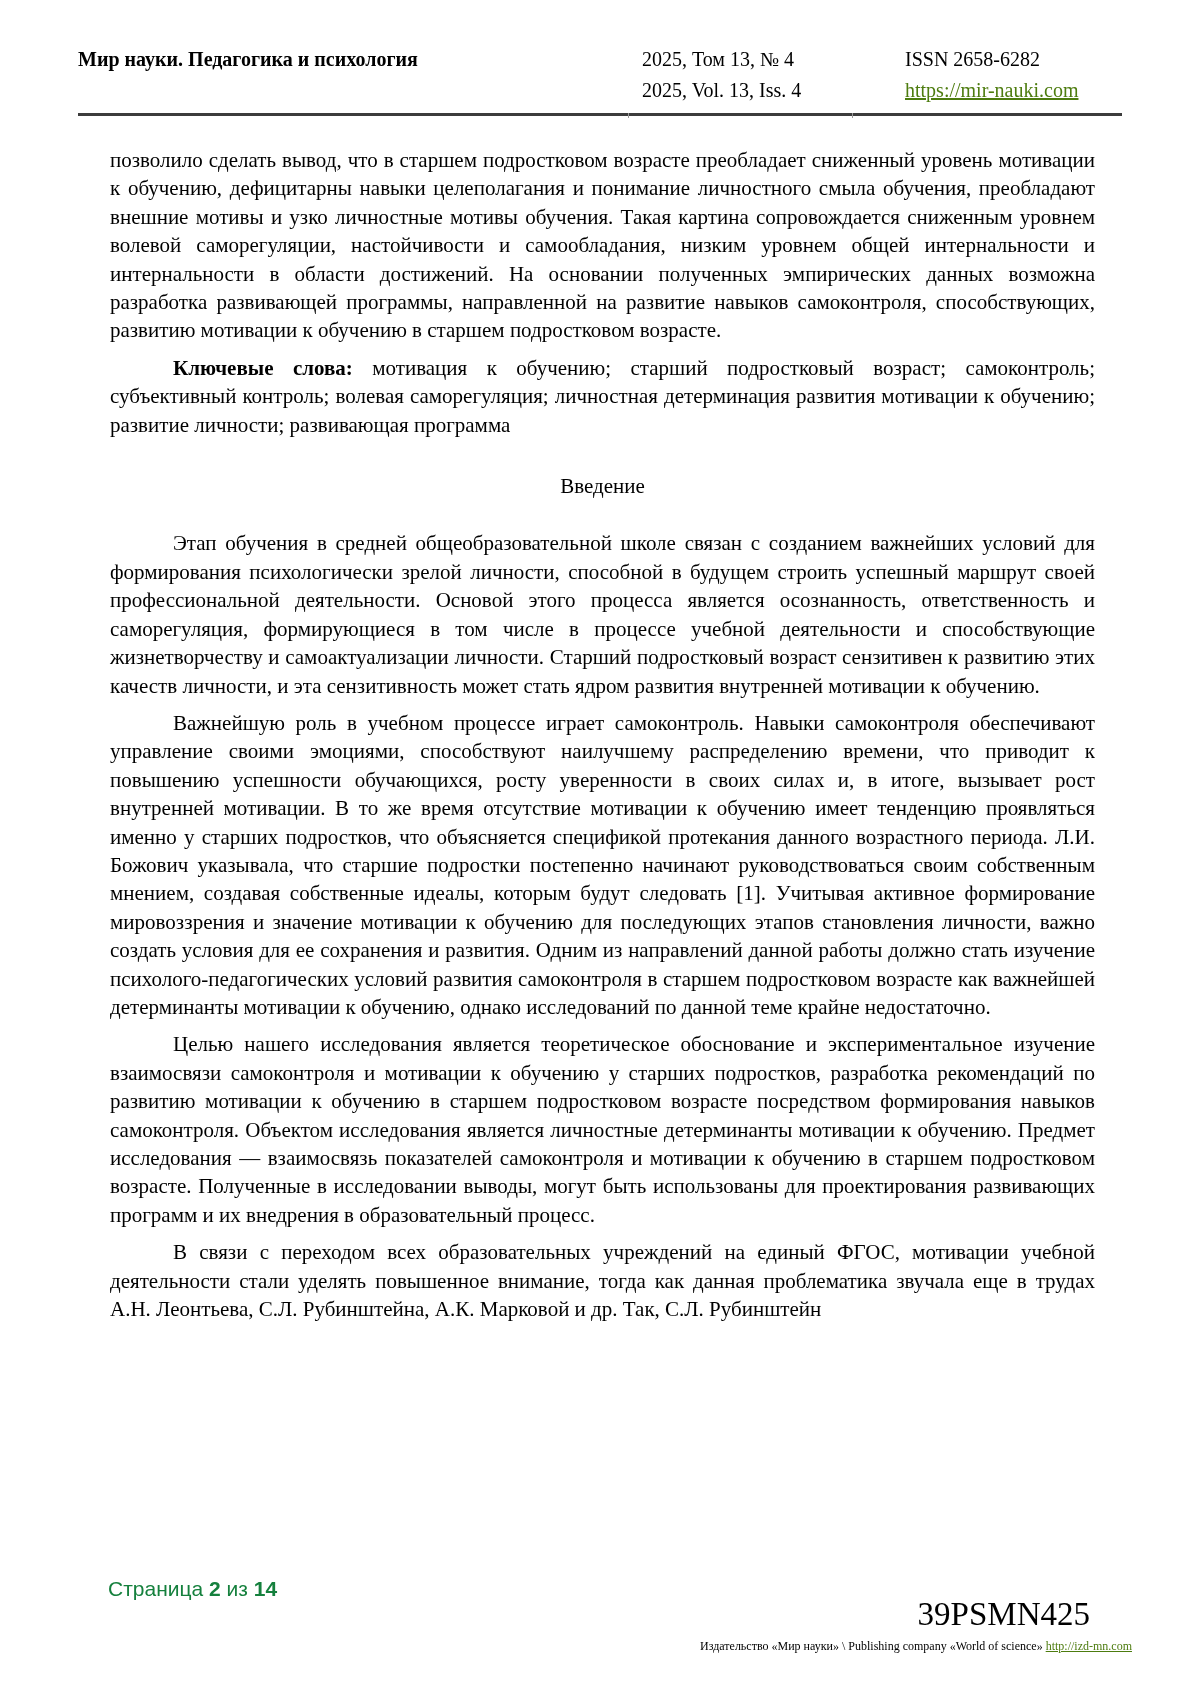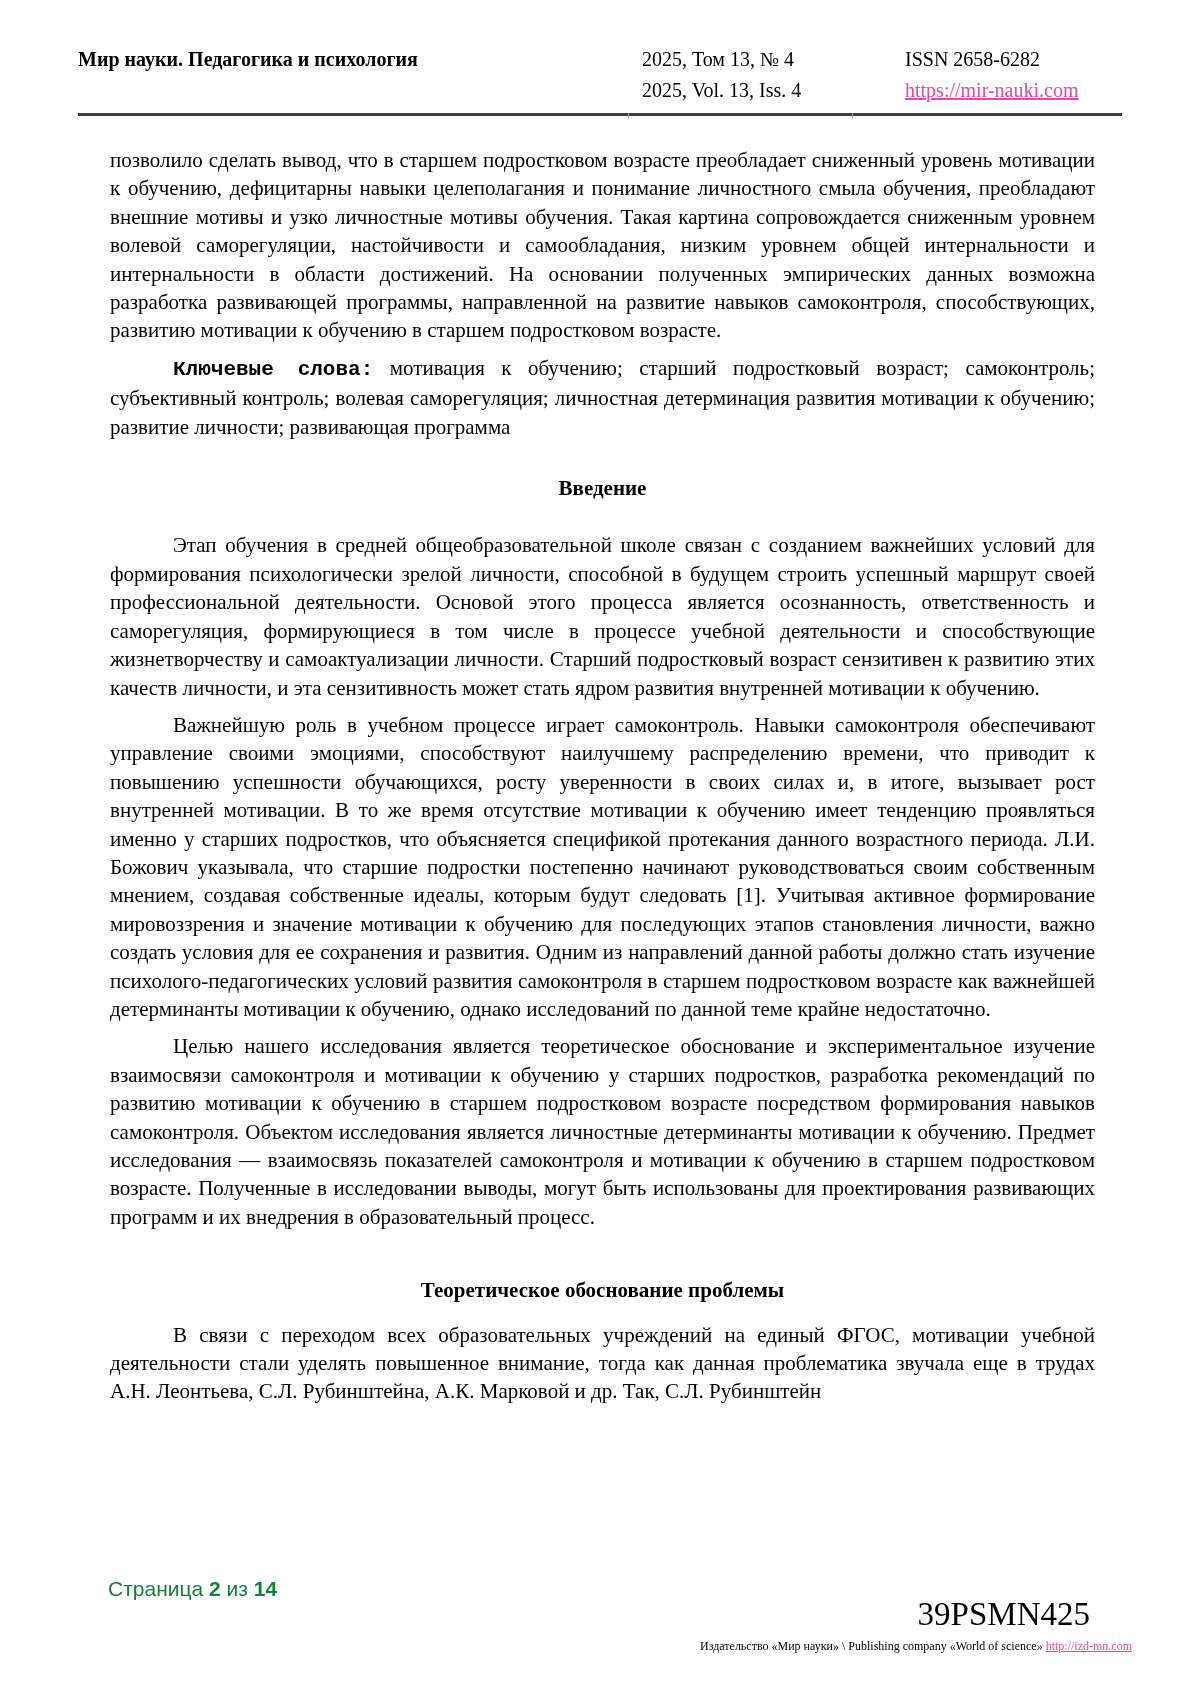--- a/index.html
+++ b/index.html
@@ -19,40 +19,40 @@
     border-bottom:3px solid #3c3c3c;
     padding-bottom:7px;
   }
   .h-col{font-size:20px;line-height:31px;white-space:nowrap;}
   .h-col1{width:550px;font-weight:bold;}
   .h-col2{width:224px;padding-left:14px;box-sizing:border-box;}
   .h-col3{width:270px;padding-left:53px;box-sizing:border-box;}
   .tick{position:absolute;top:100%;width:1px;height:5px;background:#9a9a9a;}
   .tick-1{left:550px;}
   .tick-2{left:774px;}
-  a.link{color:#ec4899;text-decoration:underline;}
+  a.link{color:#4d7c0f;text-decoration:underline;}
 
   
   .content{
     position:absolute;left:110px;top:146px;width:985px;
     display:flex;flex-direction:column;justify-content:flex-end;   
   }
   .content p{
     margin:0 0 9px 0;
     font-size:21px;line-height:28.4px;
     text-align:justify;text-indent:63px;
     text-justify:inter-word;
   }
   .content p.noindent{text-indent:0;}
   .sect-heading{
-    font-size:21px;line-height:28.4px;font-weight:bold;
+    font-size:21px;line-height:28.4px;font-weight:normal;
     text-align:center;margin:24px 0 29px 0;
   }
   .sect-heading.theory{margin:36px 0 16px 0;}
-  .kw-label{font-weight:bold;font-family:Liberation Mono, monospace;}
+  .kw-label{font-weight:bold;}
 
   
   .page-num{
     position:absolute;left:108px;top:1576px;
     font-family:"Liberation Sans","DejaVu Sans",sans-serif;
     font-size:21px;line-height:26px;color:#15803d;
   }
   .page-num b{font-weight:bold;}
   .article-code{
     position:absolute;right:110px;top:1596px;
@@ -89,21 +89,20 @@
     <p class="noindent">позволило сделать вывод, что в старшем подростковом возрасте преобладает сниженный уровень мотивации к обучению, дефицитарны навыки целеполагания и понимание личностного смыла обучения, преобладают внешние мотивы и узко личностные мотивы обучения. Такая картина сопровождается сниженным уровнем волевой саморегуляции, настойчивости и самообладания, низким уровнем общей интернальности и интернальности в области достижений. На основании полученных эмпирических данных возможна разработка развивающей программы, направленной на развитие навыков самоконтроля, способствующих, развитию мотивации к обучению в старшем подростковом возрасте.</p>
 
     <p><span class="kw-label">Ключевые слова:</span> <span>мотивация к обучению; старший подростковый возраст; самоконтроль; субъективный контроль; волевая саморегуляция; личностная детерминация развития мотивации к обучению; развитие личности; развивающая программа</span></p>
 
     <div class="sect-heading">Введение</div>
 
     <p>Этап обучения в средней общеобразовательной школе связан с созданием важнейших условий для формирования психологически зрелой личности, способной в будущем строить успешный маршрут своей профессиональной деятельности. Основой этого процесса является осознанность, ответственность и саморегуляция, формирующиеся в том числе в процессе учебной деятельности и способствующие жизнетворчеству и самоактуализации личности. Старший подростковый возраст сензитивен к развитию этих качеств личности, и эта сензитивность может стать ядром развития внутренней мотивации к обучению.</p>
     <p>Важнейшую роль в учебном процессе играет самоконтроль. Навыки самоконтроля обеспечивают управление своими эмоциями, способствуют наилучшему распределению времени, что приводит к повышению успешности обучающихся, росту уверенности в своих силах и, в итоге, вызывает рост внутренней мотивации. В то же время отсутствие мотивации к обучению имеет тенденцию проявляться именно у старших подростков, что объясняется спецификой протекания данного возрастного периода. Л.И. Божович указывала, что старшие подростки постепенно начинают руководствоваться своим собственным мнением, создавая собственные идеалы, которым будут следовать [1]. Учитывая активное формирование мировоззрения и значение мотивации к обучению для последующих этапов становления личности, важно создать условия для ее сохранения и развития. Одним из направлений данной работы должно стать изучение психолого-педагогических условий развития самоконтроля в старшем подростковом возрасте как важнейшей детерминанты мотивации к обучению, однако исследований по данной теме крайне недостаточно.</p>
     <p>Целью нашего исследования является теоретическое обоснование и экспериментальное изучение взаимосвязи самоконтроля и мотивации к обучению у старших подростков, разработка рекомендаций по развитию мотивации к обучению в старшем подростковом возрасте посредством формирования навыков самоконтроля. Объектом исследования является личностные детерминанты мотивации к обучению. Предмет исследования — взаимосвязь показателей самоконтроля и мотивации к обучению в старшем подростковом возрасте. Полученные в исследовании выводы, могут быть использованы для проектирования развивающих программ и их внедрения в образовательный процесс.</p>
 
-    <div class="sect-heading theory">Теоретическое обоснование проблемы</div>
 
     <p>В связи с переходом всех образовательных учреждений на единый ФГОС, мотивации учебной деятельности стали уделять повышенное внимание, тогда как данная проблематика звучала еще в трудах А.Н. Леонтьева, С.Л. Рубинштейна, А.К. Марковой и др. Так, С.Л. Рубинштейн</p>
   </div>
 
   <div class="page-num"><span>Страница</span> <b>2</b> <span>из</span> <b>14</b></div>
 
   <div class="article-code">39PSMN425</div>
 
   <div class="publisher"><span>Издательство «Мир науки»</span> <span>\</span> <span>Publishing company «World of science»</span> <a class="link">http://izd-mn.com</a></div>
 

